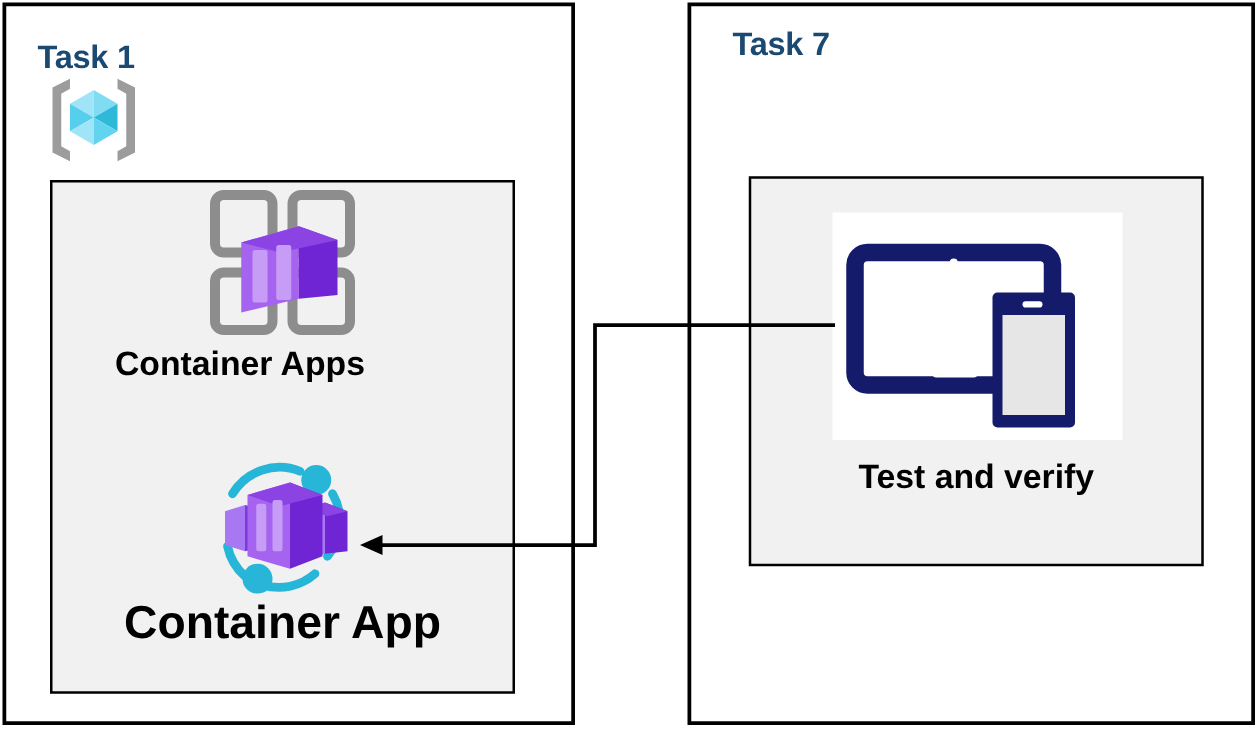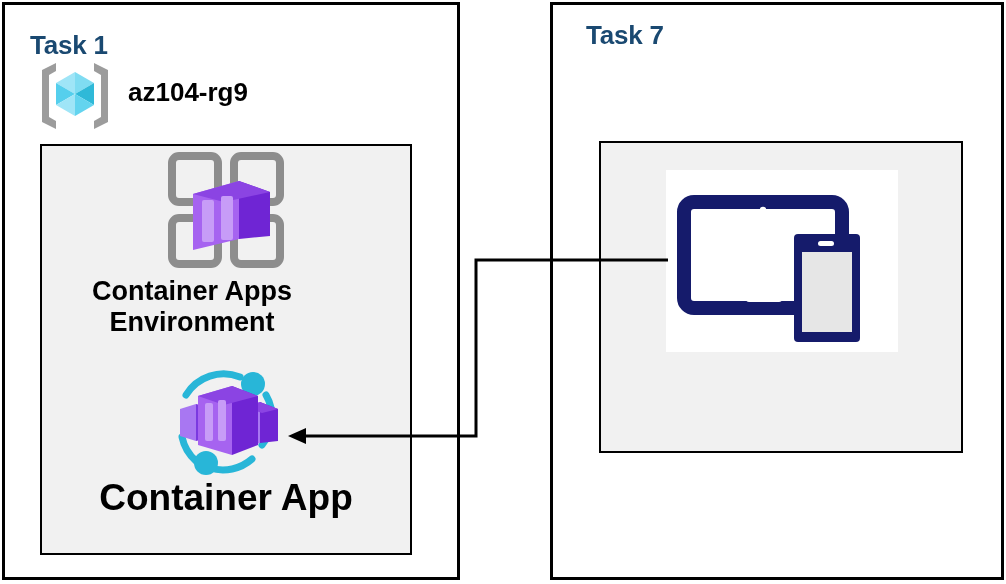--- a/index.html
+++ b/index.html
@@ -84,21 +84,20 @@
 
         <path d="M20 23 L20 45 L39 34 Z" fill="#55cfed"></path>
 
         <path d="M58 23 L58 45 L39 34 Z" fill="#2fb9d8"></path>
 
         <path d="M20 45 L39 56 L39 34 Z" fill="#9fe5f7"></path>
 
         <path d="M58 45 L39 56 L39 34 Z" fill="#63d4ef"></path>
       </svg>
     </div>
-    <div id="rg-label">az104-rg9</div>
   </div>
 
   <div class="inner-panel" id="task1-inner"></div>
 
   <div id="cae-node">
     <div id="cae-icon">
       <svg viewBox="0 0 120 120" width="120" height="120">
 
         <g fill="none" stroke="#8d8d8d" stroke-width="8">
           <rect x="6" y="6" width="46" height="46" rx="7"></rect>
@@ -110,21 +109,20 @@
         <path d="M27 44 L73 31 L73 89 L27 100 Z" fill="#a663f0"></path>
         <path d="M73 31 L104 42 L104 86 L73 89 Z" fill="#6f25d4"></path>
         <path d="M27 44 L73 31 L104 42 L58 52 Z" fill="#8b44e3"></path>
 
         <rect x="36" y="50" width="12" height="42" rx="2" fill="#c79cf7"></rect>
         <rect x="55" y="46" width="12" height="44" rx="2" fill="#c79cf7"></rect>
       </svg>
     </div>
     <div id="cae-label">
       <span>Container Apps</span><br>
-      <span>Environment</span>
     </div>
   </div>
 
   <div id="capp-node">
     <div id="capp-icon">
       <svg viewBox="0 0 120 110" width="120" height="110">
 
         <path d="M20 30 A44 44 0 0 1 74 12" fill="none" stroke="#28b6d8" stroke-width="7" stroke-linecap="round"></path>
         <path d="M100 30 A44 44 0 0 1 96 80" fill="none" stroke="#28b6d8" stroke-width="7" stroke-linecap="round"></path>
         <path d="M16 72 A44 44 0 0 0 30 96" fill="none" stroke="#28b6d8" stroke-width="7" stroke-linecap="round"></path>
@@ -164,19 +162,20 @@
         <circle cx="97" cy="40" r="3.2" fill="#ffffff"></circle>
         <rect x="80" y="126" width="36" height="6" rx="3" fill="#ffffff"></rect>
 
         <rect x="128" y="64" width="66" height="108" rx="4" fill="#151b6b"></rect>
         <rect x="136" y="82" width="50" height="80" fill="#e6e6e6"></rect>
         <rect x="152" y="71" width="16" height="5" rx="2.5" fill="#ffffff"></rect>
       </svg>
     </div>
   </div>
 
+  <div id="tv-label">Test and verify</div>
 
   <svg id="connector">
     <path d="M668 260 L476 260 L476 436 L296 436" fill="none" stroke="#000000" stroke-width="3"></path>
     <path d="M288 436 L306 428 L306 444 Z" fill="#000000"></path>
   </svg>
 
 </div>
 
 </body></html>

